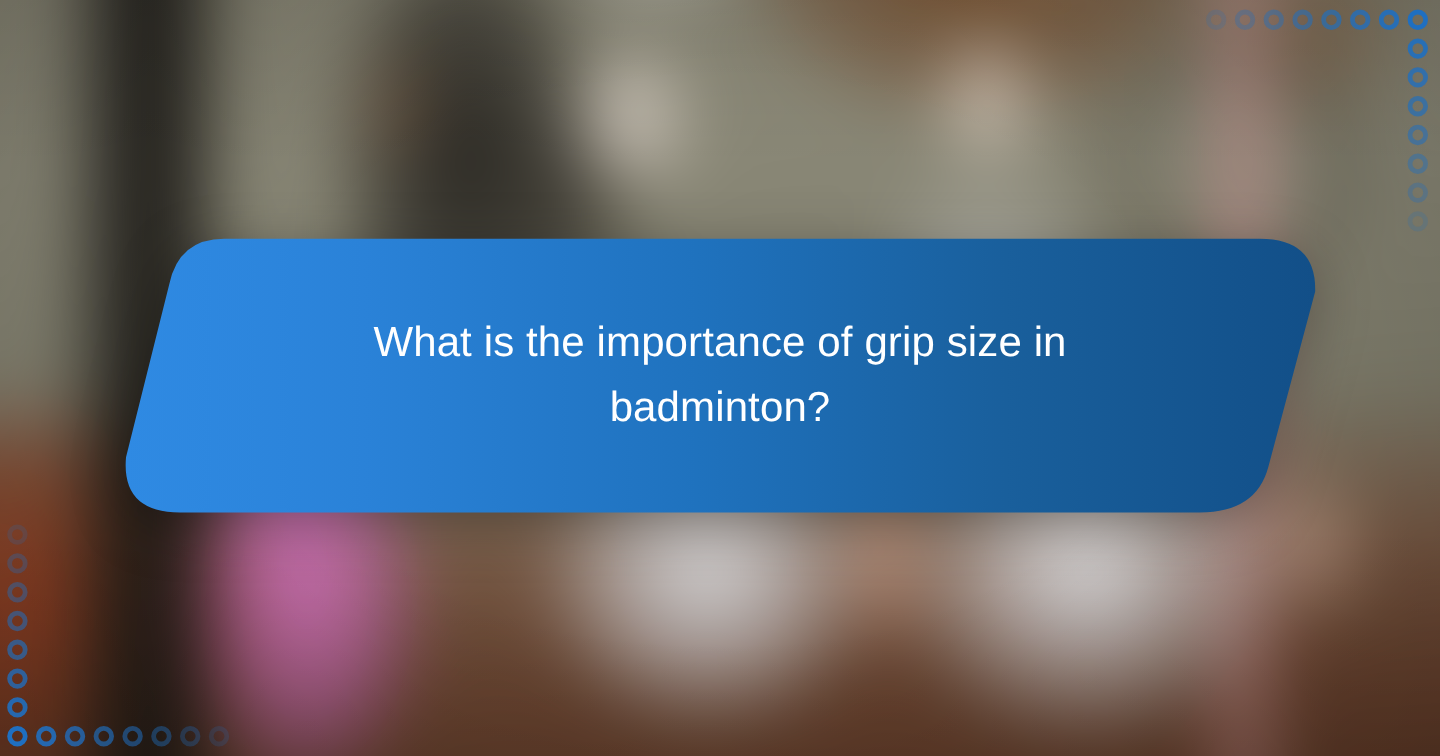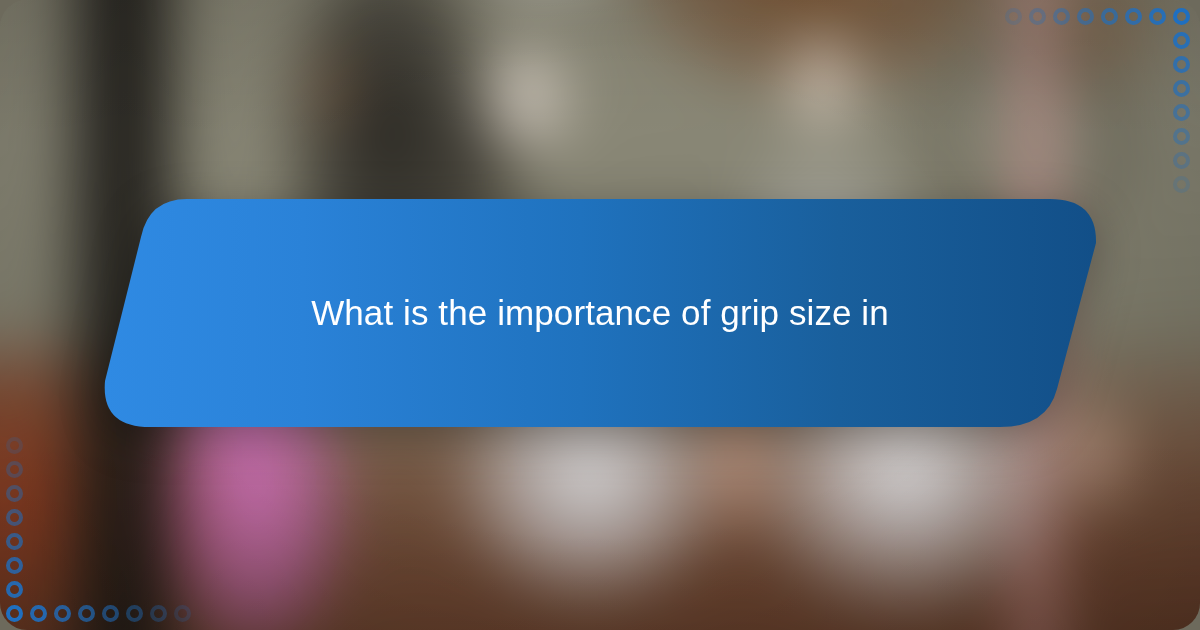--- a/index.html
+++ b/index.html
@@ -9,21 +9,20 @@
     width:1200px; height:630px;
     overflow:hidden;
     background:#6d6a5c;
     font-family:"Liberation Sans", sans-serif;
   }
 
   #stage {
     position:relative;
     width:1200px; height:630px;
     overflow:hidden;
-    border-radius:27px;
   }
 
   
   .bg {
     position:absolute; inset:-70px;
     background:
       
       radial-gradient(ellipse 120px 200px at 345px 560px, rgba(214,118,190,.95) 0%, rgba(190,104,170,.55) 55%, rgba(160,90,150,0) 78%),
       radial-gradient(ellipse 95px 150px at 330px 470px, rgba(206,120,186,.75) 0%, rgba(190,104,170,0) 72%),
       
@@ -169,16 +168,17 @@
         Q 952,234 905,234
         L 55,234
         Q 6,234 10,188
         L 46,44
         Q 54,6 92,6
         Z" fill="url(#cardGrad)"></path>
     </svg>
 
     <div class="card-text">
       <span>What is the importance of grip size in</span>
+      <span>badminton?</span>
     </div>
   </div>
 
 </div>
 
 </body></html>

